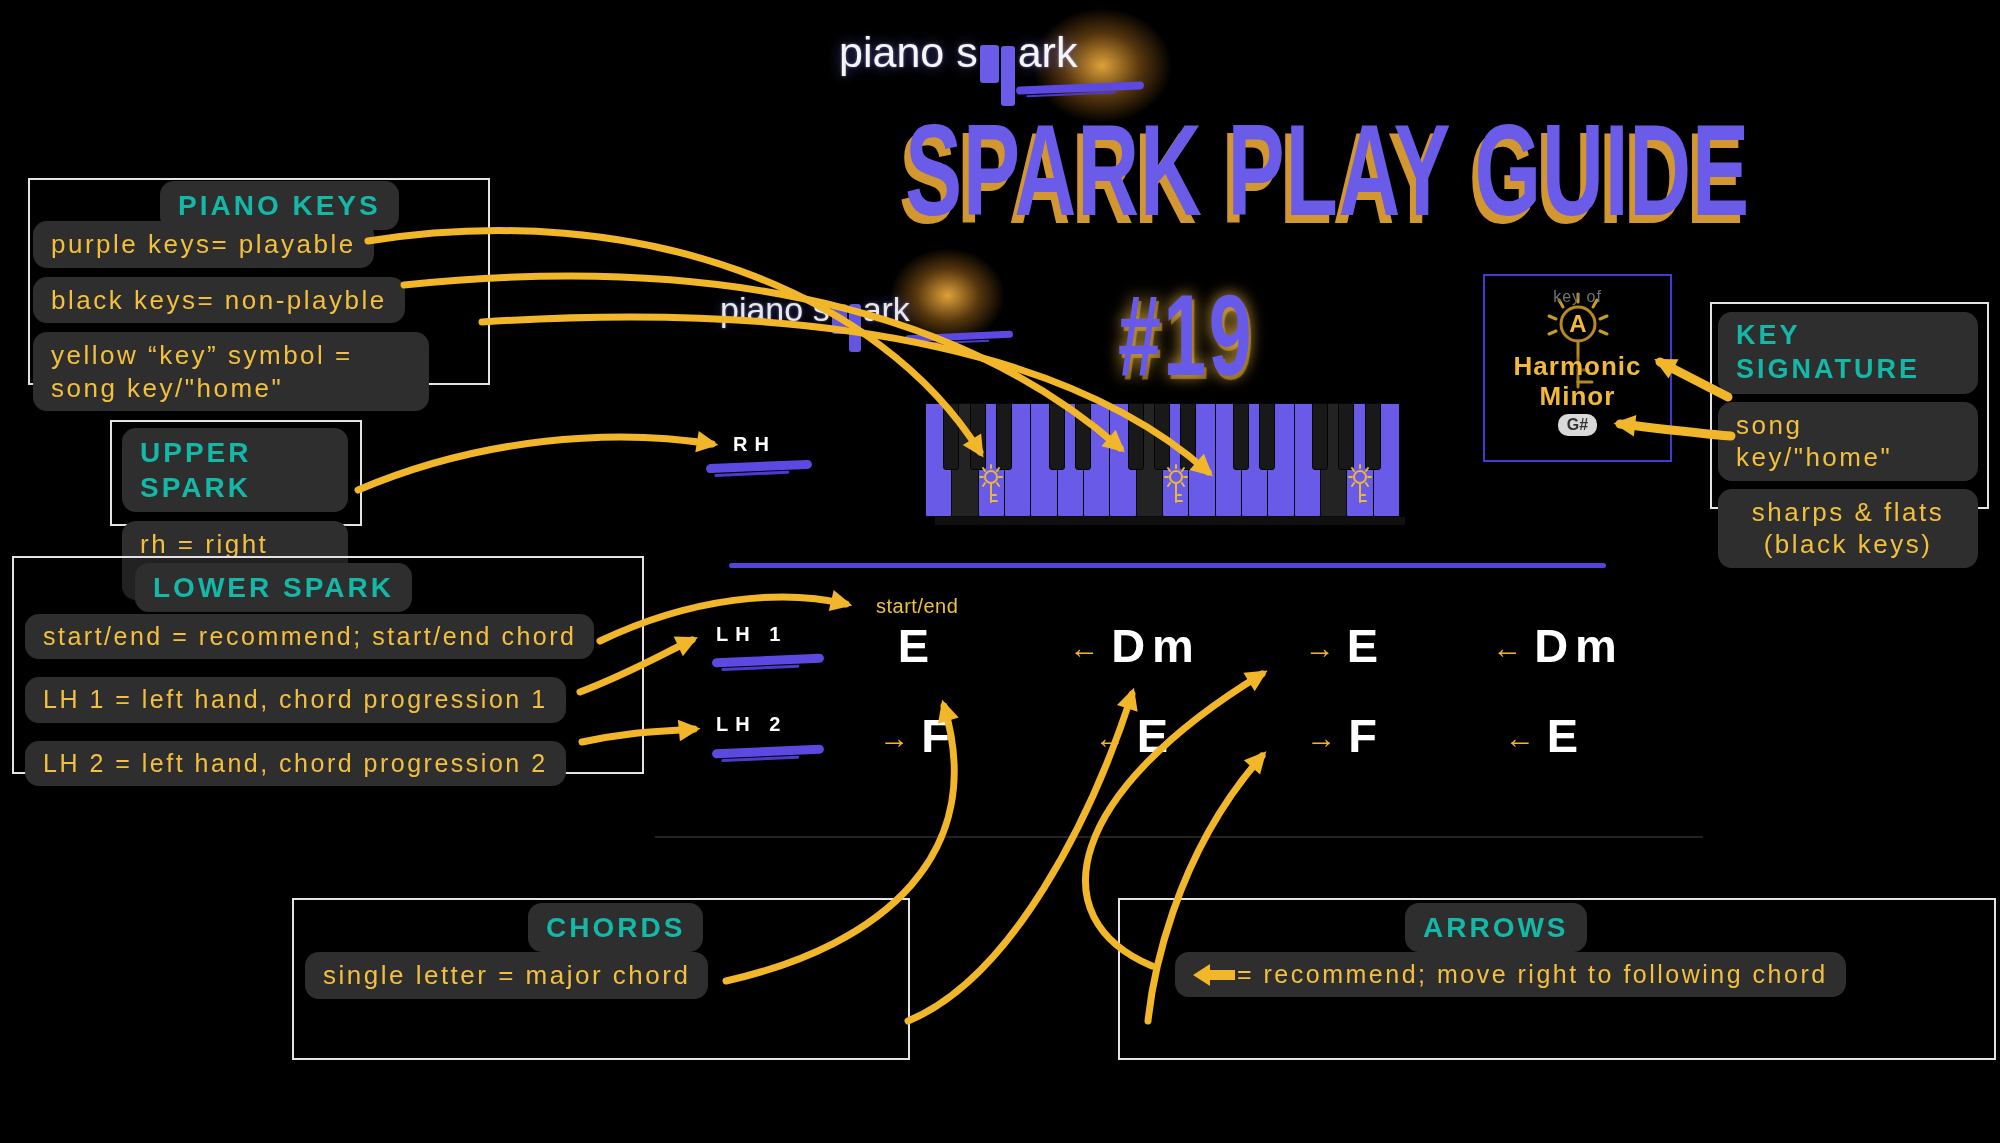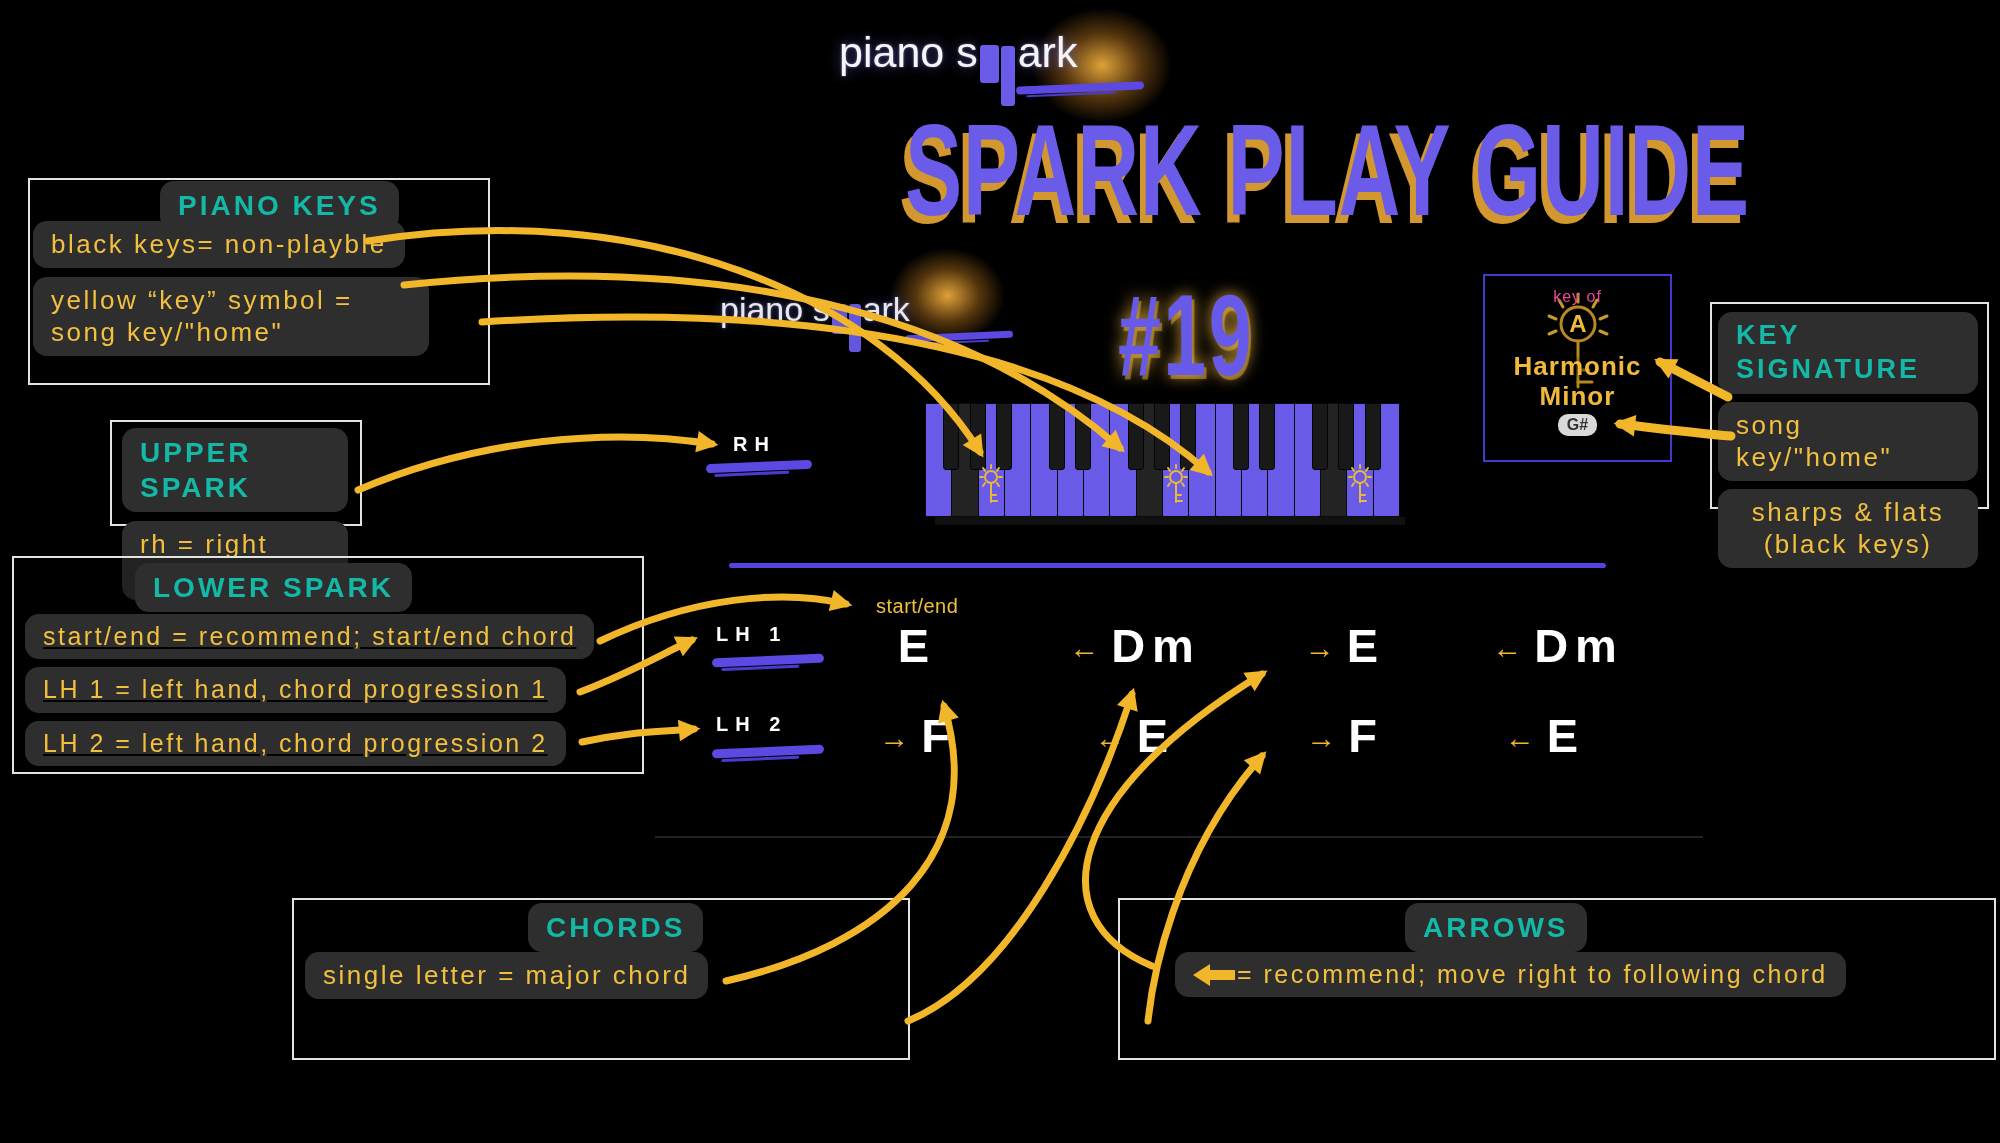--- a/index.html
+++ b/index.html
@@ -43,21 +43,21 @@
   .hand-label{position:absolute;color:#fff;font-weight:bold;font-size:20px;letter-spacing:7px;white-space:nowrap;}
   #divider-purple{position:absolute;left:729px;top:563px;width:877px;height:5px;background:#5443df;border-radius:3px;}
   #divider-faint{position:absolute;left:655px;top:836px;width:1048px;height:2px;background:#232323;}
   #start-end{position:absolute;left:876px;top:595px;color:#f0c040;font-size:20px;letter-spacing:.5px;}
   .chord-cell{position:absolute;transform:translateX(-50%);display:flex;align-items:center;gap:12px;white-space:nowrap;}
   .chord-cell .small-arrow{color:#f2b62b;font-size:30px;font-weight:bold;line-height:1;transform:translateY(2px);}
   .chord-cell .chord-text{color:#fff;font-weight:bold;font-size:47px;letter-spacing:7px;line-height:1;}
   
   #key-of-box{left:1483px;top:274px;width:185px;height:184px;}
   #key-of-inner{position:relative;width:100%;height:100%;display:flex;flex-direction:column;align-items:center;}
-  #key-of-label{position:absolute;top:12px;color:#ec4899;font-size:16px;letter-spacing:1px;z-index:4;text-align:center;}
+  #key-of-label{position:absolute;top:12px;color:#737373;font-size:16px;letter-spacing:1px;z-index:4;text-align:center;}
   #key-of-icon{position:absolute;top:6px;}
   #key-of-name{position:absolute;top:76px;text-align:center;color:#f0b93b;font-weight:bold;
                font-size:26px;line-height:1.15;letter-spacing:1px;z-index:4;
                text-shadow:0 0 6px rgba(0,0,0,.9);}
   #accidental-badge{position:absolute;top:138px;background:#d9d9d9;color:#333;font-weight:bold;
                font-size:16px;padding:2px 9px;border-radius:10px;z-index:4;}
   
   .legend-row{display:flex;align-items:center;gap:2px;}
   
   #arrow-layer{position:absolute;left:0;top:0;z-index:5;pointer-events:none;}
@@ -81,35 +81,36 @@
   <div class="logo" style="left:720px;top:288px;font-size:34px;opacity:.95;">
     <span>piano s</span><span class="bar" style="width:15px;height:30px;transform:translateY(7px);margin:0 2px;"></span><span class="bar" style="width:12px;height:48px;transform:translateY(16px);margin-right:2px;"></span><span>ark</span>
   </div>
   <div class="scribble" style="left:905px;top:333px;width:108px;height:7px;"></div>
 
   <div class="box" style="left:28px;top:178px;width:458px;height:203px;"></div>
   <div class="stack" style="left:160px;top:181px;">
     <span class="pill header">PIANO KEYS</span>
   </div>
   <div class="stack" style="left:33px;top:221px;">
+    <span class="pill">purple keys= playable</span>
     <span class="pill">black keys= non-playble</span>
     <span class="pill" style="max-width:360px;">yellow “key” symbol = song key/"home"</span>
   </div>
 
   <div class="box" style="left:110px;top:420px;width:248px;height:102px;"></div>
   <div class="stack center" style="left:122px;top:428px;width:226px;">
     <span class="pill header">UPPER SPARK</span>
     <span class="pill">rh = right hand</span>
   </div>
 
   <div class="box" style="left:12px;top:556px;width:628px;height:214px;"></div>
   <div class="stack" style="left:135px;top:563px;">
     <span class="pill header">LOWER SPARK</span>
   </div>
-  <div class="stack" style="left:25px;top:614px;gap:8px;font-size:25px;text-decoration:underline;">
+  <div class="stack" style="left:25px;top:614px;gap:18px;font-size:25px;">
     <span class="pill" style="font-size:25px;">start/end = recommend; start/end chord</span>
     <span class="pill" style="font-size:25px;">LH 1 = left hand, chord progression 1</span>
     <span class="pill" style="font-size:25px;">LH 2 = left hand, chord progression 2</span>
   </div>
 
   <div class="box" style="left:292px;top:898px;width:614px;height:158px;"></div>
   <div class="stack" style="left:528px;top:903px;">
     <span class="pill header">CHORDS</span>
   </div>
   <div class="stack" style="left:305px;top:952px;gap:8px;justify-content:space-between;">

